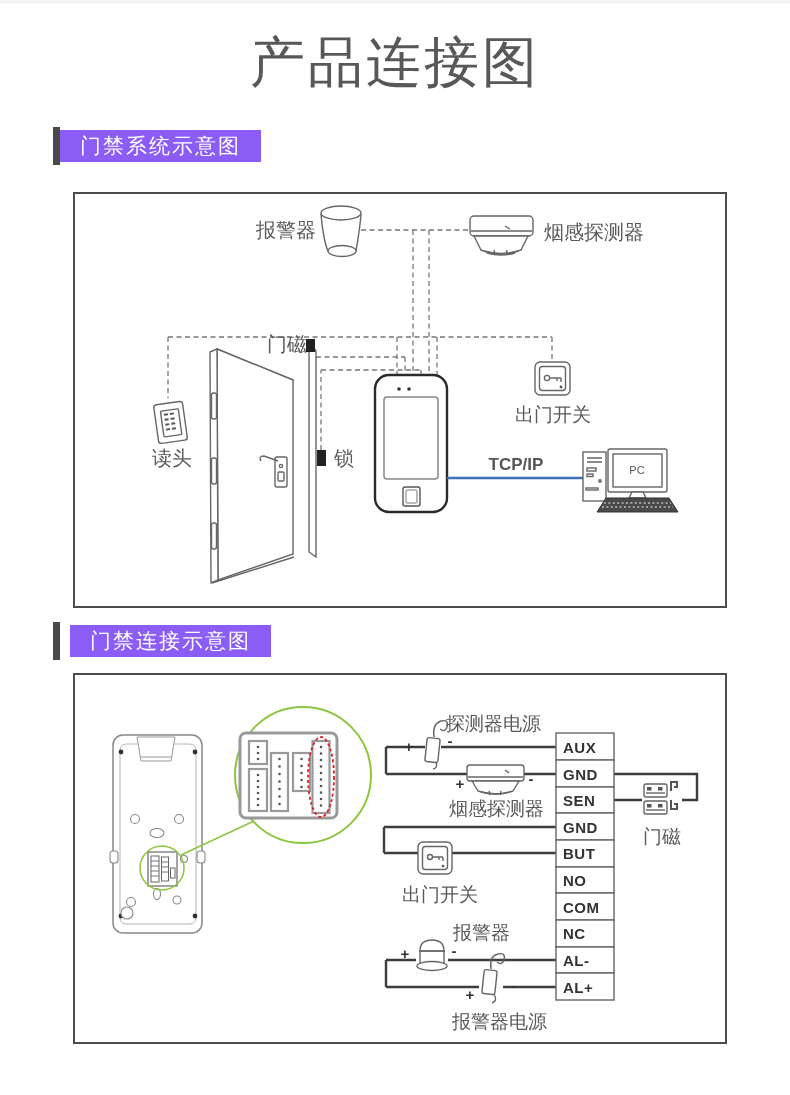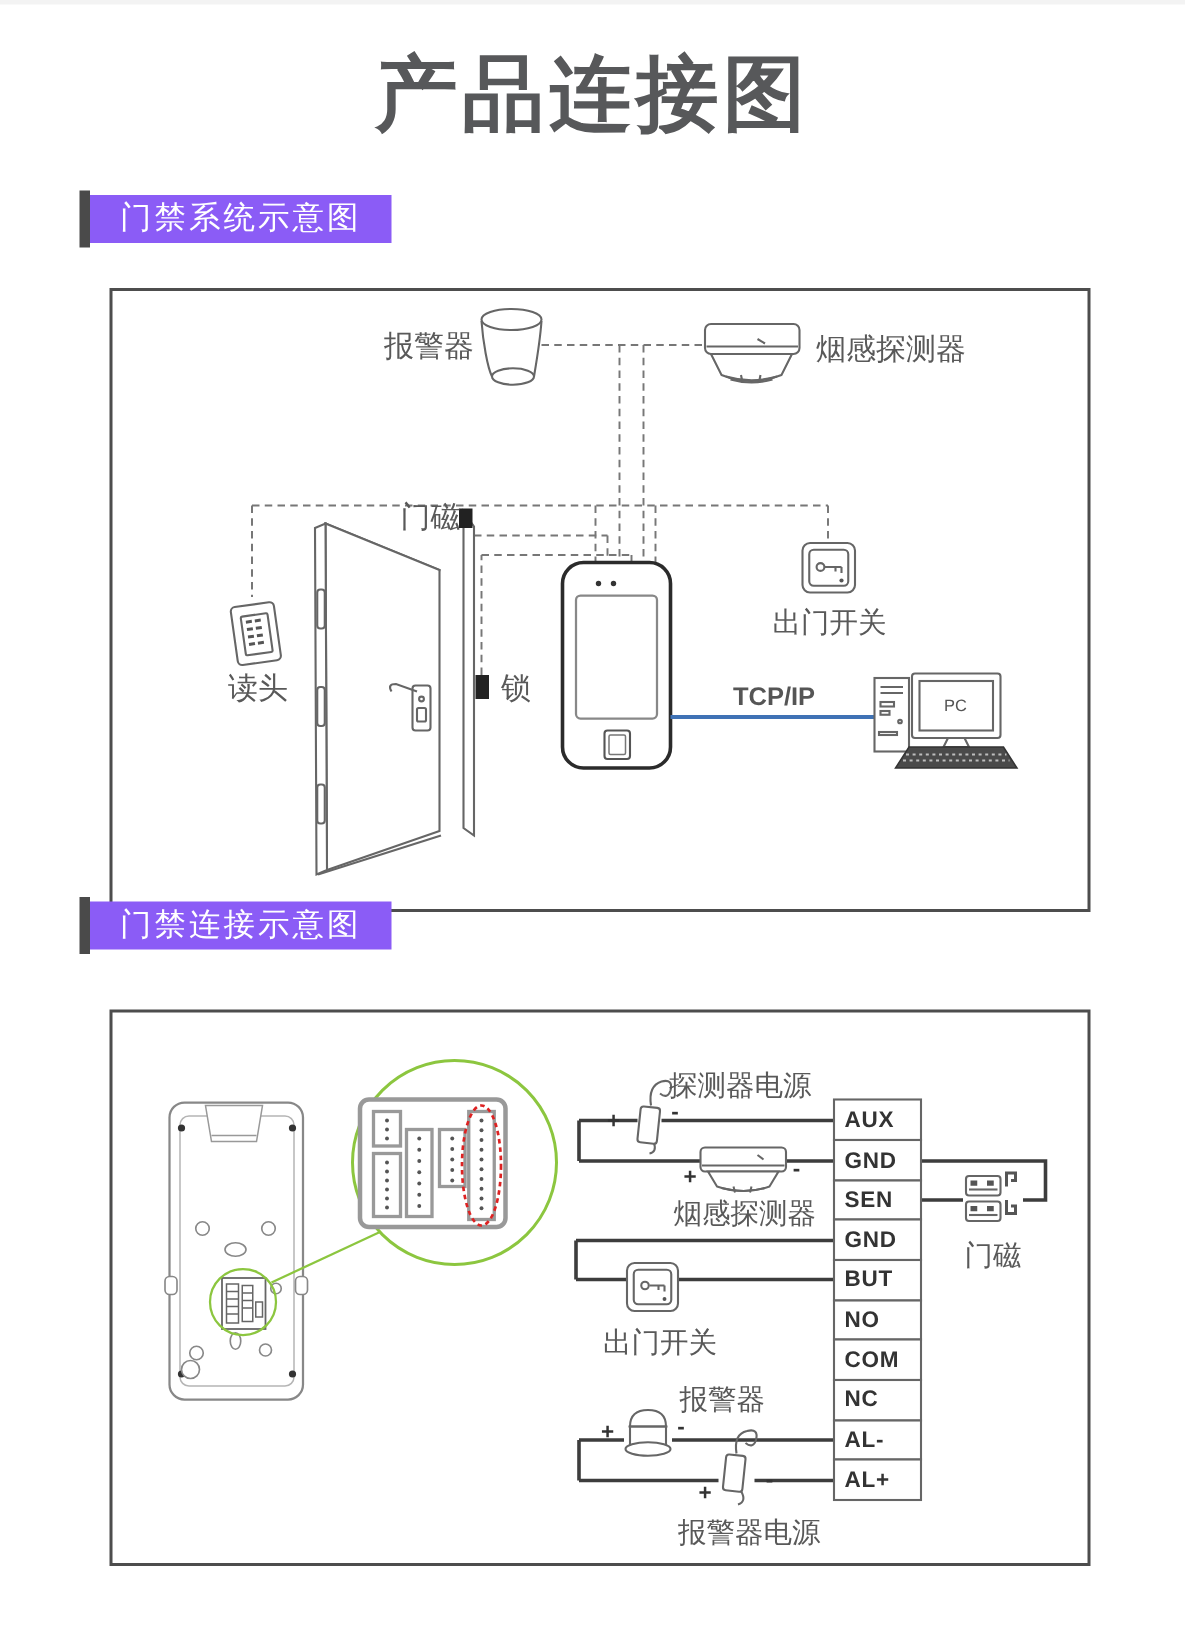--- a/index.html
+++ b/index.html
@@ -1,20 +1,20 @@
 <!DOCTYPE html>
 <html><head>
 <meta charset="utf-8">
 <style>
   html,body{margin:0;padding:0;background:#fff;}
   body{width:790px;height:1095px;position:relative;overflow:hidden;
        font-family:"Liberation Sans","DejaVu Sans",sans-serif;}
   .top-strip{position:absolute;left:0;top:0;width:790px;height:3px;background:#f3f3f3;}
   .page-title{position:absolute;left:0;top:26px;width:790px;text-align:center;
-      font-size:55px;font-weight:700;color:#57585a;letter-spacing:3px;}
+      font-size:55px;font-weight:400;color:#57585a;letter-spacing:3px;}
   .sec-header{position:absolute;left:53px;display:flex;align-items:stretch;height:38px;}
   .sec-header .bar{width:7px;background:#4a4a4a;}
   .sec-header .box{margin-top:3px;height:32px;background:#8b5cf6;color:#ffffff;
       font-size:21px;font-weight:500;line-height:32px;padding:0 20px;letter-spacing:2px;}
   .diagram{position:absolute;left:73px;width:654px;background:#fff;
       border:2px solid #4d4d4d;box-sizing:border-box;}
   #diagram1{top:192px;height:416px;}
   #diagram2{top:673px;height:371px;}
   .diagram svg{position:absolute;left:-2px;top:-2px;}
   svg text{font-family:"Liberation Sans","DejaVu Sans",sans-serif;fill:#555;}
@@ -157,21 +157,21 @@
     <rect class="lnf" x="608" y="449" width="59" height="43" rx="2" stroke-width="1.4"></rect>
     <rect class="ln" x="613" y="454" width="49" height="33" stroke-width="1.1"></rect>
     <path class="lnf" d="M632,492 L643,492 L646,498 L629,498 Z" stroke-width="1.1"></path>
     <path d="M606,498 L669,498 L678,512 L597,512 Z" fill="#4a4a4a" stroke="#333" stroke-width="1"></path>
     <path d="M604,503 L671,503 M602,507 L673,507" stroke="#bdbdbd" stroke-width="1.4" stroke-dasharray="2 2.4" fill="none"></path>
     <text x="637" y="474" text-anchor="middle" font-size="11" fill="#555">PC</text>
   </g>
 </svg>
 </div>
 
-<div class="sec-header" style="top:598px;">
+<div class="sec-header" style="top:622px;gap:10px;">
   <div class="bar"></div>
   <div class="box">门禁连接示意图</div>
 </div>
 
 <div class="diagram" id="diagram2">
 <svg width="654" height="371" viewBox="73 673 654 371">
 
   <g>
     <rect x="113" y="735" width="89" height="198" rx="10" fill="#fff" stroke="#888" stroke-width="1.5"></rect>
     <rect x="120" y="744" width="76" height="180" rx="6" fill="#fff" stroke="#b5b5b5" stroke-width="1"></rect>

